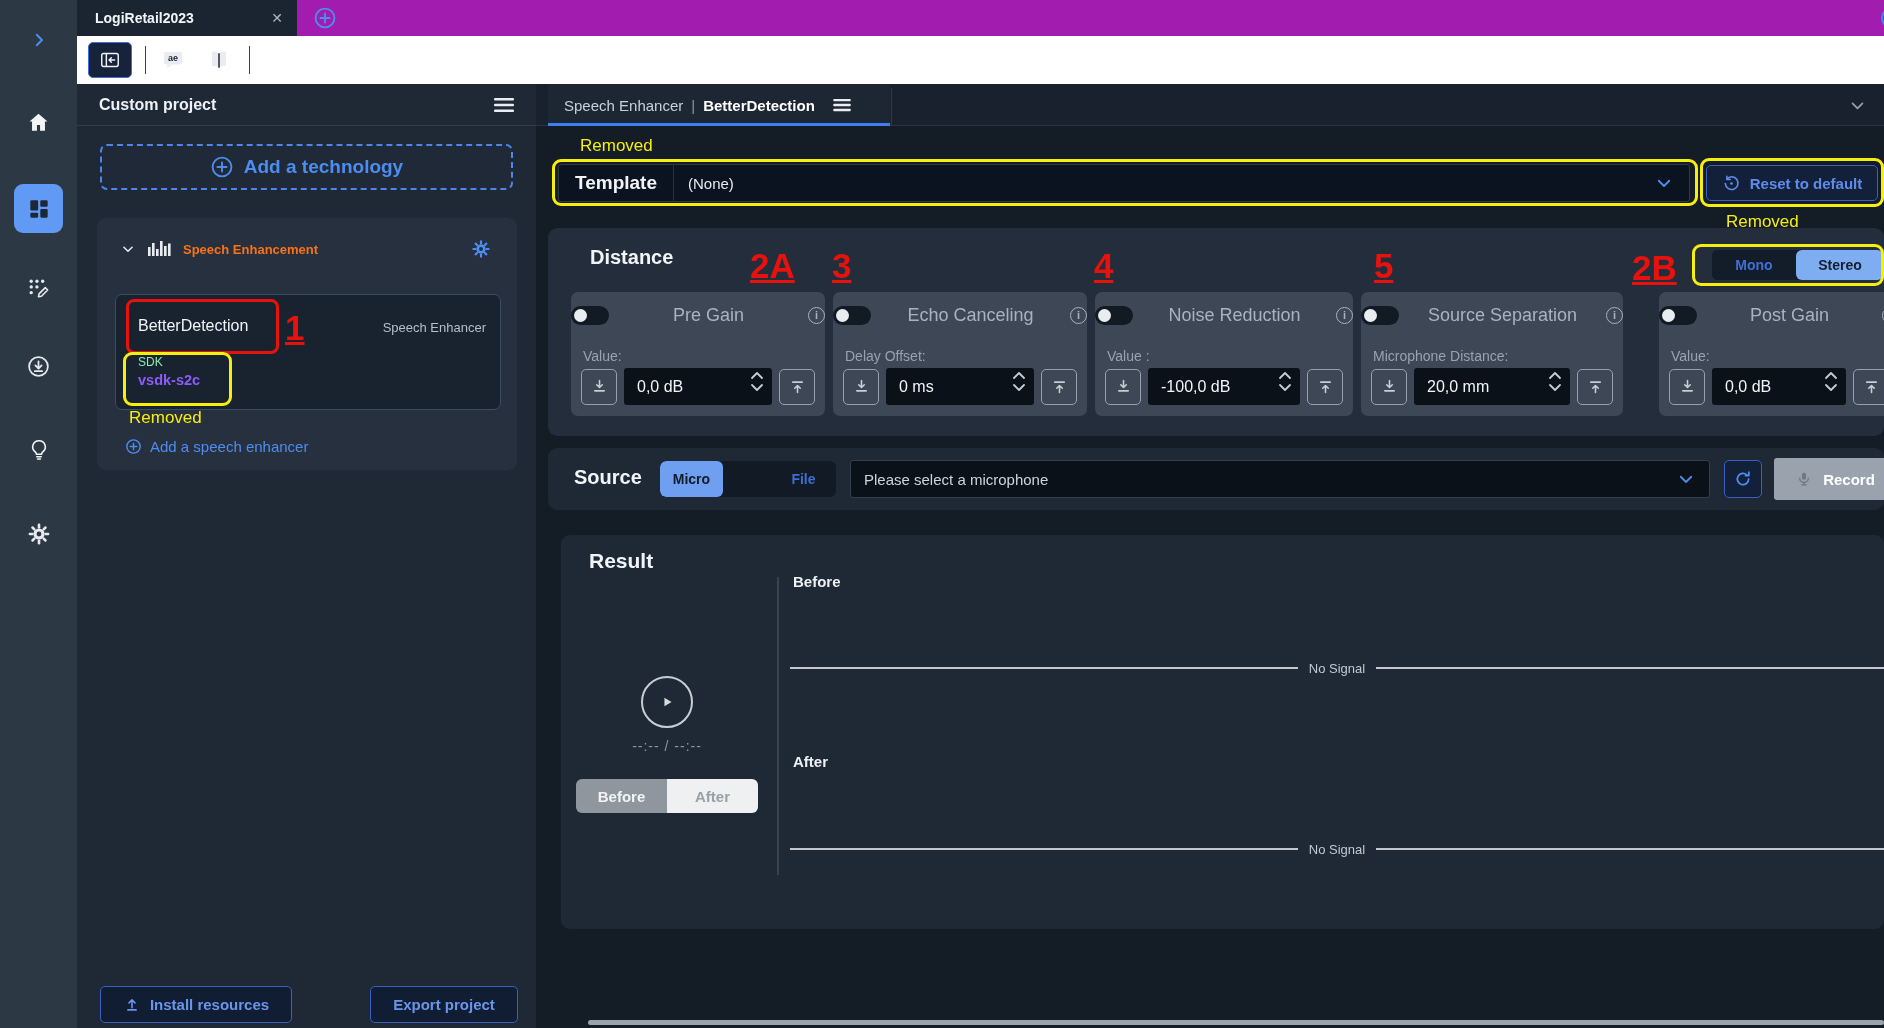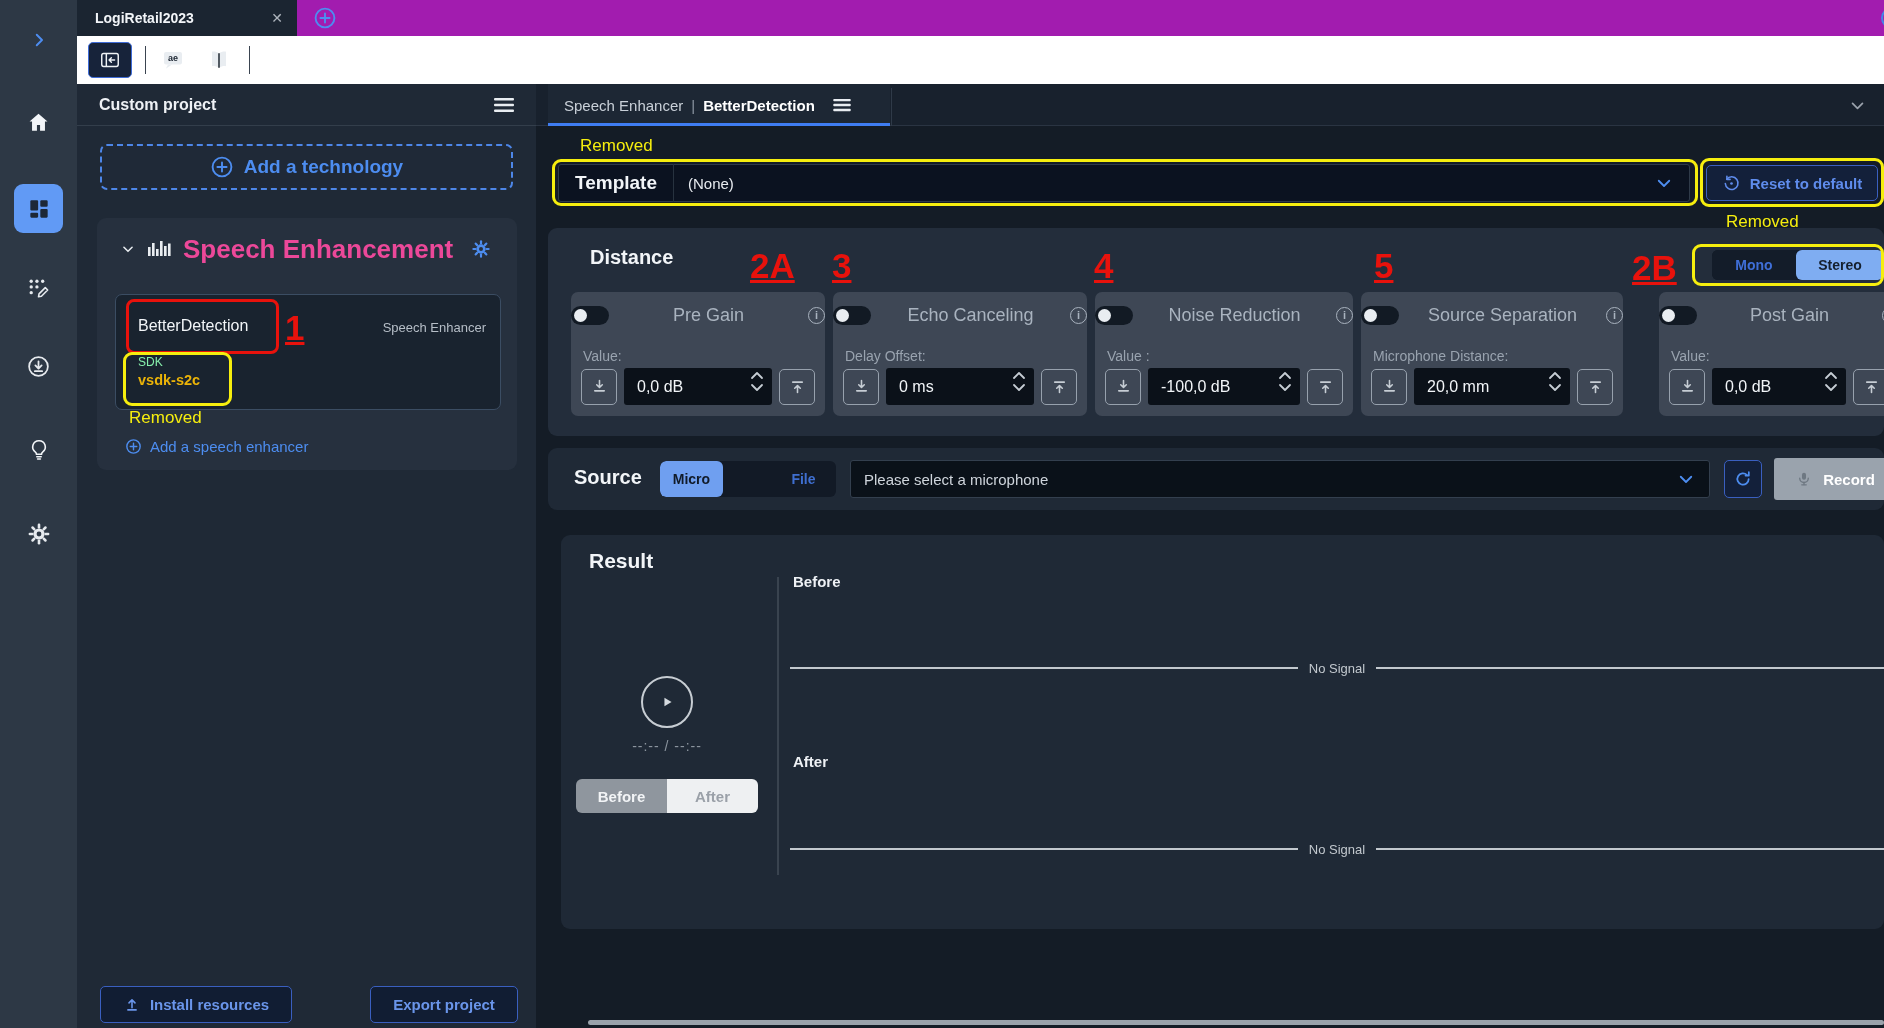--- a/index.html
+++ b/index.html
@@ -31,26 +31,26 @@
   .tool-btn { position:absolute; top:12px; cursor:pointer; }
   .tool-sep { position:absolute; top:10px; width:1px; height:28px; background:#3a4450; }
 
   
   .lpanel { left:77px; top:84px; width:459px; height:944px; background:#1f2936; }
   .lpanel-head { position:absolute; left:0; top:0; width:100%; height:42px; border-bottom:1px solid #333e4b; display:flex; align-items:center; padding:0 22px; }
   .lpanel-title { color:#eef1f5; font-weight:bold; font-size:16px; flex:1; }
   .add-tech { position:absolute; left:23px; top:60px; width:413px; height:46px; border:2px dashed #4d86e8; border-radius:7px; display:flex; align-items:center; justify-content:center; gap:10px; color:#4d8df0; font-size:19px; font-weight:bold; cursor:pointer; background:rgba(30,42,60,.25); }
   .group { position:absolute; left:20px; top:134px; width:420px; height:252px; background:#26303e; border-radius:9px; }
   .group-head { position:absolute; left:0; top:16px; width:100%; height:30px; display:flex; align-items:center; }
-  .group-title { color:#ec4899; font-weight:bold; font-size:26px; margin-left:10px; flex:1; }
+  .group-title { color:#f97316; font-weight:bold; font-size:13px; margin-left:10px; flex:1; }
   .item-card { position:absolute; left:18px; top:76px; width:386px; height:116px; background:#19232f; border:1px solid #3b4d63; border-radius:7px; cursor:pointer; }
   .item-name { position:absolute; left:22px; top:22px; color:#f2f5f8; font-size:16px; }
   .item-type { position:absolute; right:14px; top:25px; color:#b6bec7; font-size:13px; }
   .item-sdk-l { position:absolute; left:22px; top:60px; color:#86efac; font-size:12px; }
-  .item-sdk-v { position:absolute; left:22px; top:77px; color:#eab308; font-size:14.5px; font-weight:bold; }
+  .item-sdk-v { position:absolute; left:22px; top:77px; color:#8b5cf6; font-size:14.5px; font-weight:bold; }
   .add-enh { position:absolute; left:28px; top:220px; display:flex; align-items:center; gap:8px; color:#4d8df0; font-size:15px; cursor:pointer; }
   .lbtn { position:absolute; height:37px; background:#111d33; border:1.5px solid #3a5fc0; border-radius:5px; color:#6a95ea; font-weight:bold; font-size:15px; display:flex; align-items:center; justify-content:center; gap:9px; cursor:pointer; }
 
   
   .main { left:536px; top:84px; width:1348px; height:944px; background:#141c26; overflow:hidden; }
   .tabstrip { position:absolute; left:0; top:0; width:1348px; height:42px; background:#18212d; border-bottom:1px solid #2a3442; }
   .mtab { position:absolute; left:12px; top:0; width:342px; height:42px; background:#1d2734; display:flex; align-items:center; padding:0 16px; gap:8px; cursor:pointer; }
   .mtab::after { content:""; position:absolute; left:0; bottom:0; width:100%; height:3px; background:#3f7df2; }
   .mtab-mod { color:#c9d0d8; font-size:15px; }
   .mtab-sep { color:#8a94a0; font-size:15px; }

